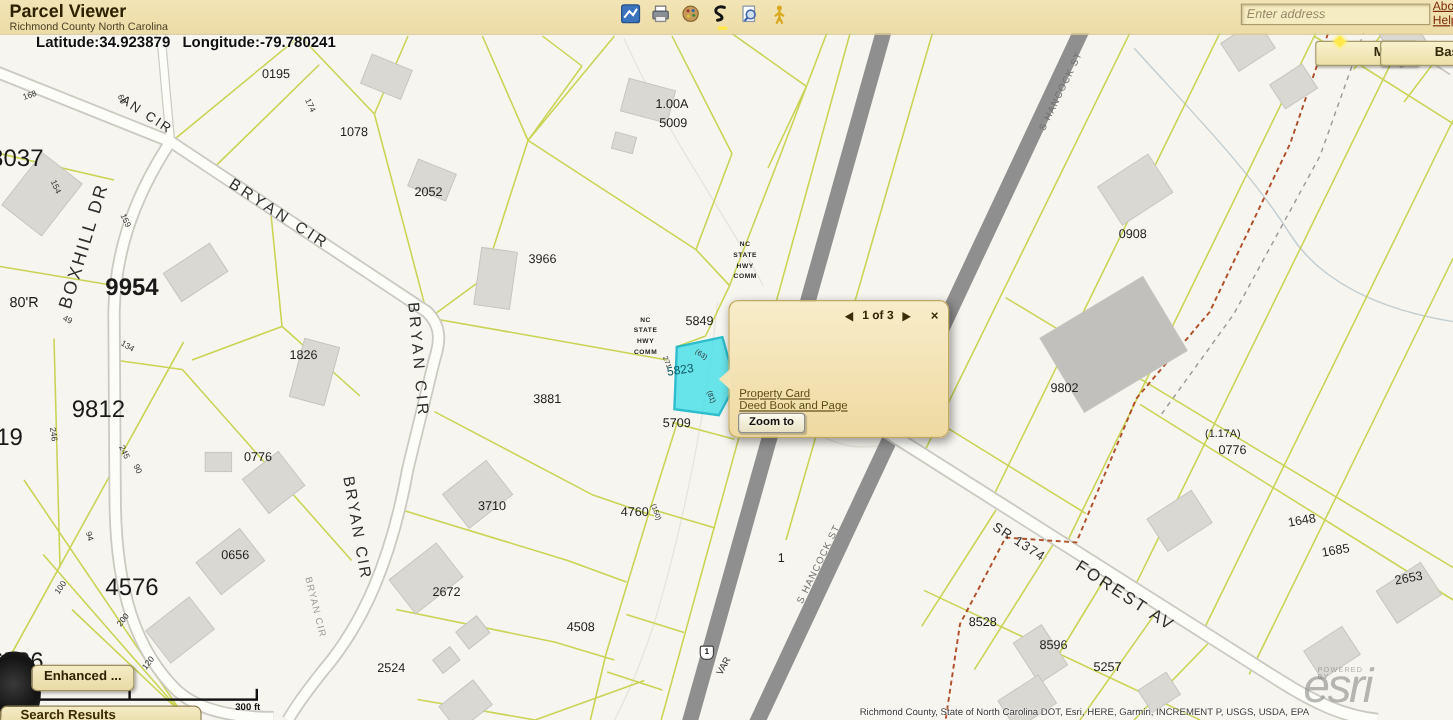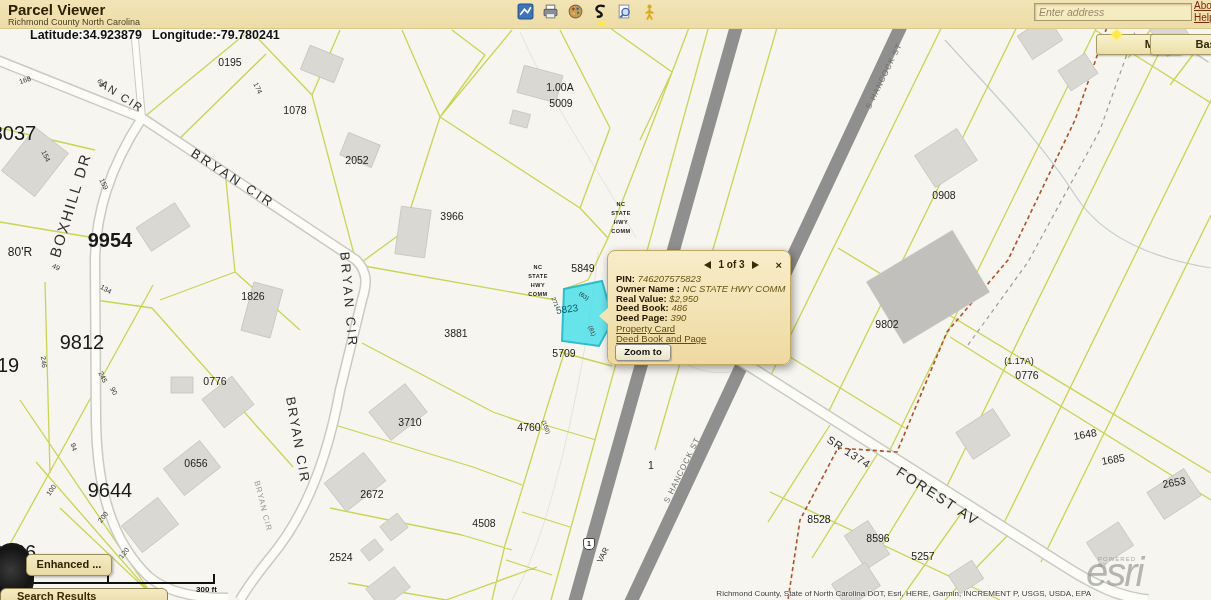--- a/index.html
+++ b/index.html
@@ -184,35 +184,35 @@
       </g>
 
     <path d="M564,289 L602,281 L613,320 L599,346 L562,341 Z" fill="#4ee0ea" stroke="#0cb4c8" stroke-width="2" opacity="0.85"></path>
   </svg>
 
   <div id="map-labels">
       <span class="mlabel lbl-large" style="left: 14px; top: 133px; transform: translate(-50%, -50%);">8037</span>
       <span class="mlabel lbl-large" style="left: 110px; top: 240px; transform: translate(-50%, -50%); font-weight: bold;">9954</span>
       <span class="mlabel lbl-large" style="left: 82px; top: 342px; transform: translate(-50%, -50%);">9812</span>
       <span class="mlabel lbl-large" style="left: 8px; top: 365px; transform: translate(-50%, -50%);">19</span>
-      <span class="mlabel lbl-large" style="left: 110px; top: 490px; transform: translate(-50%, -50%);">9644</span>
+      <span class="mlabel lbl-large" style="left: 110px; top: 490px; transform: translate(-50%, -50%);">4576</span>
       <span class="mlabel lbl-large" style="left: 14px; top: 552px; transform: translate(-50%, -50%);">6536</span>
       <span class="mlabel lbl-med" style="left: 230px; top: 62px; transform: translate(-50%, -50%);">0195</span>
       <span class="mlabel lbl-med" style="left: 295px; top: 110px; transform: translate(-50%, -50%);">1078</span>
       <span class="mlabel lbl-med" style="left: 357px; top: 160px; transform: translate(-50%, -50%);">2052</span>
       <span class="mlabel lbl-med" style="left: 452px; top: 216px; transform: translate(-50%, -50%);">3966</span>
       <span class="mlabel lbl-med" style="left: 560px; top: 87px; transform: translate(-50%, -50%);">1.00A</span>
       <span class="mlabel lbl-med" style="left: 561px; top: 103px; transform: translate(-50%, -50%);">5009</span>
       <span class="mlabel lbl-med" style="left: 253px; top: 296px; transform: translate(-50%, -50%);">1826</span>
       <span class="mlabel lbl-med" style="left: 215px; top: 381px; transform: translate(-50%, -50%);">0776</span>
       <span class="mlabel lbl-med" style="left: 196px; top: 463px; transform: translate(-50%, -50%);">0656</span>
       <span class="mlabel lbl-med" style="left: 456px; top: 333px; transform: translate(-50%, -50%);">3881</span>
       <span class="mlabel lbl-med" style="left: 410px; top: 422px; transform: translate(-50%, -50%);">3710</span>
       <span class="mlabel lbl-med" style="left: 372px; top: 494px; transform: translate(-50%, -50%);">2672</span>
-      <span class="mlabel lbl-med" style="left: 341px; top: 557px; transform: translate(-50%, -50%);">2524</span>
+      <span class="mlabel lbl-med" style="left: 326px; top: 557px; transform: translate(-50%, -50%);">2524</span>
       <span class="mlabel lbl-med" style="left: 484px; top: 523px; transform: translate(-50%, -50%);">4508</span>
       <span class="mlabel lbl-med" style="left: 529px; top: 427px; transform: translate(-50%, -50%);">4760</span>
       <span class="mlabel lbl-med" style="left: 564px; top: 353px; transform: translate(-50%, -50%);">5709</span>
       <span class="mlabel lbl-med" style="left: 583px; top: 268px; transform: translate(-50%, -50%);">5849</span>
       <span class="mlabel lbl-med" style="left: 944px; top: 195px; transform: translate(-50%, -50%);">0908</span>
       <span class="mlabel lbl-med" style="left: 887px; top: 324px; transform: translate(-50%, -50%);">9802</span>
       <span class="mlabel lbl-med" style="left: 1019px; top: 361px; transform: translate(-50%, -50%); font-size: 9px;">(1.17A)</span>
       <span class="mlabel lbl-med" style="left: 1027px; top: 375px; transform: translate(-50%, -50%);">0776</span>
       <span class="mlabel lbl-med" style="left: 1085px; top: 434px; transform: translate(-50%, -50%) rotate(-10deg);">1648</span>
       <span class="mlabel lbl-med" style="left: 1113px; top: 459px; transform: translate(-50%, -50%) rotate(-10deg);">1685</span>
@@ -328,27 +328,20 @@
   </div>
 
   <div id="popup">
     <div id="popup-tail"></div>
     <div id="popup-header">
       <span class="pg-arrow" id="pg-prev"></span>
       <span id="pg-text">1 of 3</span>
       <span class="pg-arrow" id="pg-next"></span>
       <span id="popup-close">×</span>
     </div>
-    <div id="popup-fields">
-        <div class="pfield"><b>PIN: </b><i>746207575823</i></div>
-        <div class="pfield"><b>Owner Name : </b><i>NC STATE HWY COMM</i></div>
-        <div class="pfield"><b>Real Value: </b><i>$2,950</i></div>
-        <div class="pfield"><b>Deed Book: </b><i>486</i></div>
-        <div class="pfield"><b>Deed Page: </b><i>390</i></div>
-      </div>
     <div id="popup-links">
         <a class="plink">Property Card</a>
         <a class="plink">Deed Book and Page</a>
       </div>
     <div id="zoom-to-btn">Zoom to</div>
   </div>
 
   <div id="dark-blob"></div>
   <div id="enhanced-btn">Enhanced ...</div>
   <div id="search-tab">Search Results</div>

